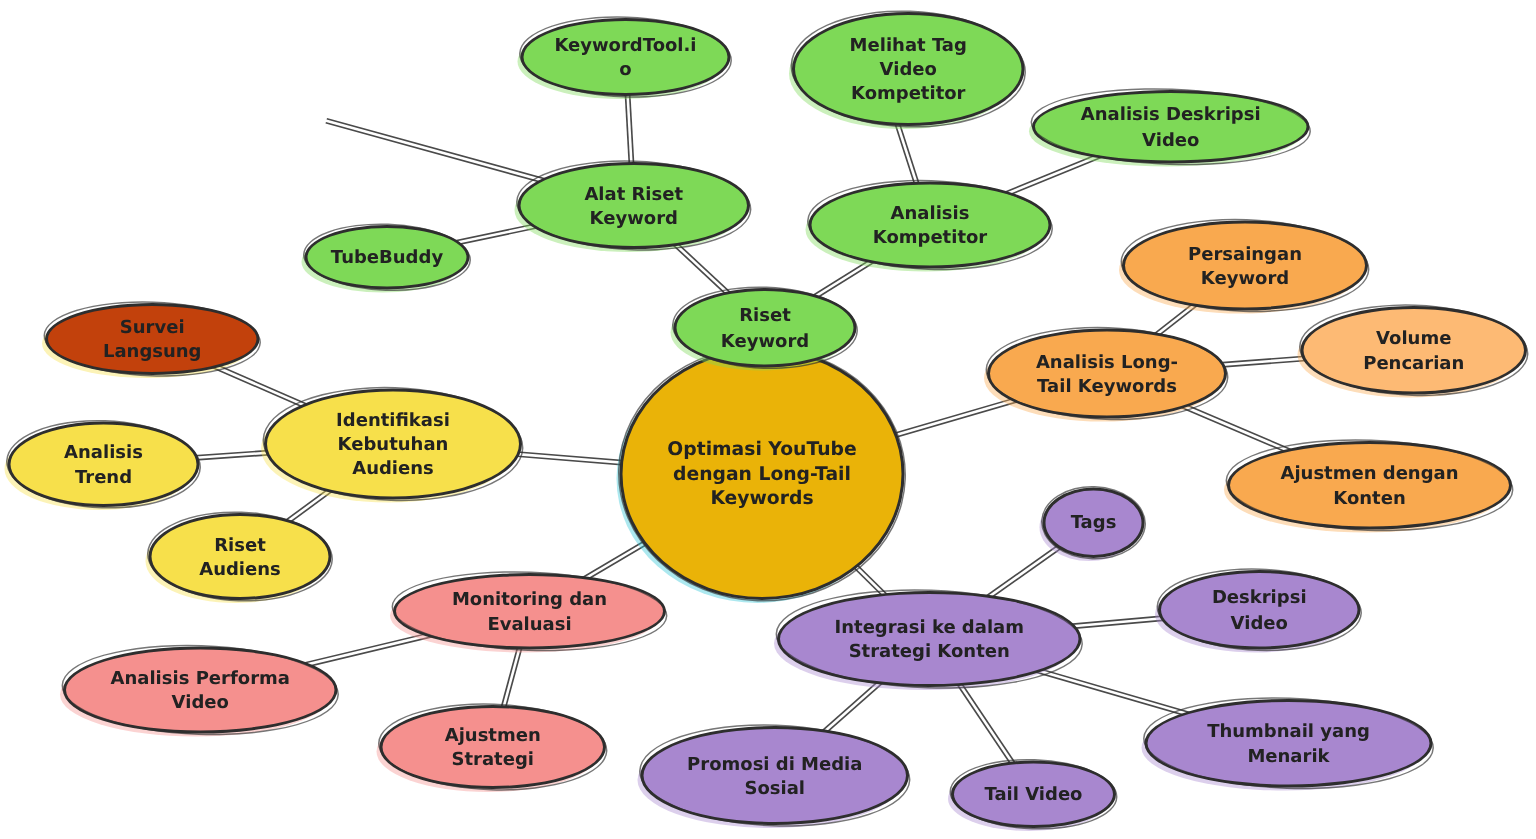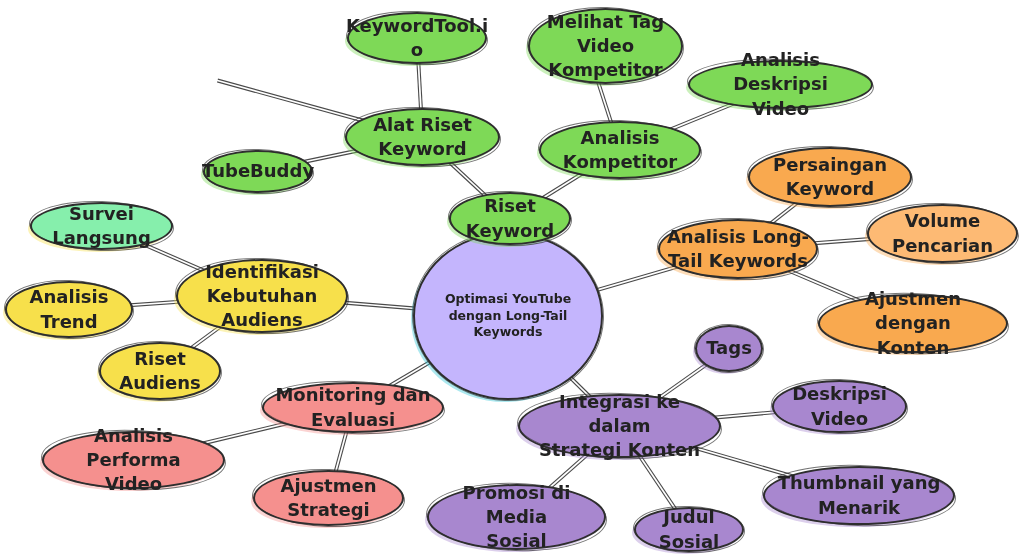--- a/index.html
+++ b/index.html
@@ -19,21 +19,21 @@
   }
   .node {
     position: absolute;
     box-sizing: border-box;
     display: flex;
     align-items: center;
     justify-content: center;
     text-align: center;
     border-radius: 50%;
     border: 2px solid #2e2e2e;
-    font-size: 18px;
+    font-size: 12px;
     font-weight: bold;
     color: #222222;
     line-height: 1.35;
     white-space: pre-line;
     padding: 2px 6px;
     cursor: default;
   }
   
   .node::before {
     content: "";
@@ -97,21 +97,21 @@
       <line x1="619.6236063084264" y1="427.3945327104508" x2="839.6236063084264" y2="407.8945327104508" stroke="#4a4a4a" stroke-width="1.1"></line>
       <line x1="619.3763936915736" y1="424.6054672895492" x2="839.3763936915736" y2="405.1054672895492" stroke="#4a4a4a" stroke-width="1.1"></line>
       <line x1="619.109832746936" y1="427.3445331958105" x2="858.609832746936" y2="496.8445331958105" stroke="#4a4a4a" stroke-width="1.1"></line>
       <line x1="619.890167253064" y1="424.6554668041895" x2="859.390167253064" y2="494.1554668041895" stroke="#4a4a4a" stroke-width="1.1"></line>
       <line x1="618.3377275396896" y1="426.7804631496771" x2="687.8377275396896" y2="530.2804631496771" stroke="#4a4a4a" stroke-width="1.1"></line>
       <line x1="620.6622724603104" y1="425.2195368503229" x2="690.1622724603104" y2="528.7195368503229" stroke="#4a4a4a" stroke-width="1.1"></line>
       <line x1="618.573056103766" y1="424.95082174382304" x2="515.573056103766" y2="515.9508217438231" stroke="#4a4a4a" stroke-width="1.1"></line>
       <line x1="620.426943896234" y1="427.04917825617696" x2="517.426943896234" y2="518.0491782561769" stroke="#4a4a4a" stroke-width="1.1"></line>
     </svg>
 
-  <div class="node central" style="left: 413px; top: 232px; width: 190px; height: 168px; background: #c4b5fd; box-shadow: rgba(47, 197, 216, 0.4) -3px 3px 0px -1px;">Optimasi YouTube
+  <div class="node central" style="left: 413px; top: 232px; width: 190px; height: 168px; background: #eab308; box-shadow: rgba(47, 197, 216, 0.4) -3px 3px 0px -1px;">Optimasi YouTube
 dengan Long-Tail
 Keywords</div>
 
   <div class="node" style="left: 449px; top: 192px; width: 122px; height: 53px; background: rgb(126, 217, 87); box-shadow: rgba(126, 217, 87, 0.4) -3px 3px 0px -1px;">Riset
 Keyword</div>
   <div class="node" style="left: 345px; top: 108px; width: 155px; height: 58px; background: rgb(126, 217, 87); box-shadow: rgba(126, 217, 87, 0.4) -3px 3px 0px -1px;">Alat Riset
 Keyword</div>
   <div class="node" style="left: 347px; top: 12px; width: 140px; height: 52px; background: rgb(126, 217, 87); box-shadow: rgba(126, 217, 87, 0.4) -3px 3px 0px -1px;">KeywordTool.i
 o</div>
   <div class="node" style="left: 203px; top: 150px; width: 110px; height: 43px; background: rgb(126, 217, 87); box-shadow: rgba(126, 217, 87, 0.4) -3px 3px 0px -1px;">TubeBuddy</div>
@@ -128,38 +128,38 @@
   <div class="node" style="left: 748px; top: 147px; width: 164px; height: 60px; background: rgb(249, 169, 79); box-shadow: rgba(249, 169, 79, 0.4) -3px 3px 0px -1px;">Persaingan
 Keyword</div>
   <div class="node" style="left: 867px; top: 204px; width: 151px; height: 59px; background: #fdba74; box-shadow: rgba(249, 169, 79, 0.4) -3px 3px 0px -1px;">Volume
 Pencarian</div>
   <div class="node" style="left: 818px; top: 294px; width: 190px; height: 59px; background: rgb(249, 169, 79); box-shadow: rgba(249, 169, 79, 0.4) -3px 3px 0px -1px;">Ajustmen dengan
 Konten</div>
 
   <div class="node" style="left: 176px; top: 259px; width: 172px; height: 74px; background: rgb(247, 224, 75); box-shadow: rgba(247, 224, 75, 0.4) -3px 3px 0px -1px;">Identifikasi
 Kebutuhan
 Audiens</div>
-  <div class="node" style="left: 30px; top: 202px; width: 143px; height: 48px; background: #86efac; box-shadow: rgba(247, 224, 75, 0.4) -3px 3px 0px -1px;">Survei
+  <div class="node" style="left: 30px; top: 202px; width: 143px; height: 48px; background: #c2410c; box-shadow: rgba(247, 224, 75, 0.4) -3px 3px 0px -1px;">Survei
 Langsung</div>
   <div class="node" style="left: 5px; top: 281px; width: 128px; height: 57px; background: rgb(247, 224, 75); box-shadow: rgba(247, 224, 75, 0.4) -3px 3px 0px -1px;">Analisis
 Trend</div>
   <div class="node" style="left: 99px; top: 342px; width: 122px; height: 58px; background: rgb(247, 224, 75); box-shadow: rgba(247, 224, 75, 0.4) -3px 3px 0px -1px;">Riset
 Audiens</div>
 
   <div class="node" style="left: 262px; top: 382px; width: 182px; height: 51px; background: rgb(245, 144, 142); box-shadow: rgba(245, 144, 142, 0.4) -3px 3px 0px -1px;">Monitoring dan
 Evaluasi</div>
   <div class="node" style="left: 42px; top: 431px; width: 183px; height: 58px; background: rgb(245, 144, 142); box-shadow: rgba(245, 144, 142, 0.4) -3px 3px 0px -1px; text-align: center;">Analisis Performa
 Video</div>
   <div class="node" style="left: 253px; top: 470px; width: 151px; height: 56px; background: rgb(245, 144, 142); box-shadow: rgba(245, 144, 142, 0.4) -3px 3px 0px -1px;">Ajustmen
 Strategi</div>
 
   <div class="node" style="left: 518px; top: 394px; width: 203px; height: 64px; background: rgb(168, 135, 207); box-shadow: rgba(168, 135, 207, 0.4) -3px 3px 0px -1px;">Integrasi ke dalam
 Strategi Konten</div>
   <div class="node" style="left: 695px; top: 325px; width: 68px; height: 47px; background: rgb(168, 135, 207); box-shadow: rgba(168, 135, 207, 0.4) -3px 3px 0px -1px;">Tags</div>
   <div class="node" style="left: 772px; top: 380px; width: 135px; height: 53px; background: rgb(168, 135, 207); box-shadow: rgba(168, 135, 207, 0.4) -3px 3px 0px -1px;">Deskripsi
 Video</div>
   <div class="node" style="left: 763px; top: 466px; width: 192px; height: 59px; background: rgb(168, 135, 207); box-shadow: rgba(168, 135, 207, 0.4) -3px 3px 0px -1px;">Thumbnail yang
 Menarik</div>
-  <div class="node" style="left: 634px; top: 507px; width: 110px; height: 45px; background: rgb(168, 135, 207); box-shadow: rgba(168, 135, 207, 0.4) -3px 3px 0px -1px;">Judul Sosial</div>
+  <div class="node" style="left: 634px; top: 507px; width: 110px; height: 45px; background: rgb(168, 135, 207); box-shadow: rgba(168, 135, 207, 0.4) -3px 3px 0px -1px;">Tail Video</div>
   <div class="node" style="left: 427px; top: 484px; width: 179px; height: 66px; background: rgb(168, 135, 207); box-shadow: rgba(168, 135, 207, 0.4) -3px 3px 0px -1px;">Promosi di Media
 Sosial</div>
 
 </div>
 
 </body></html>

